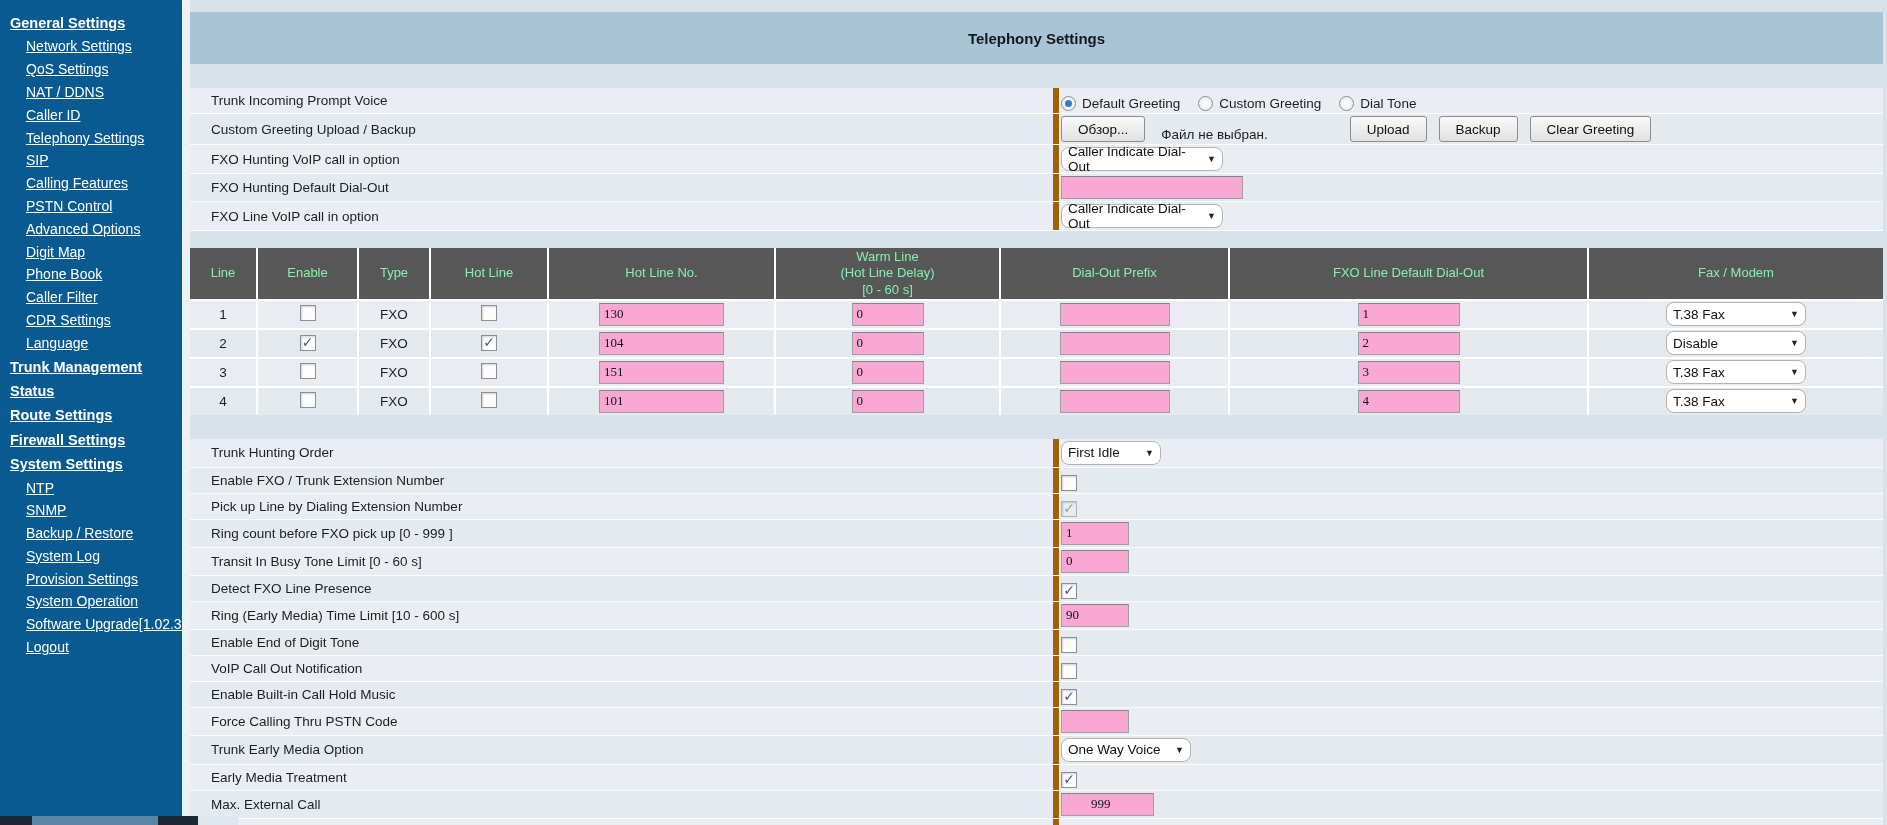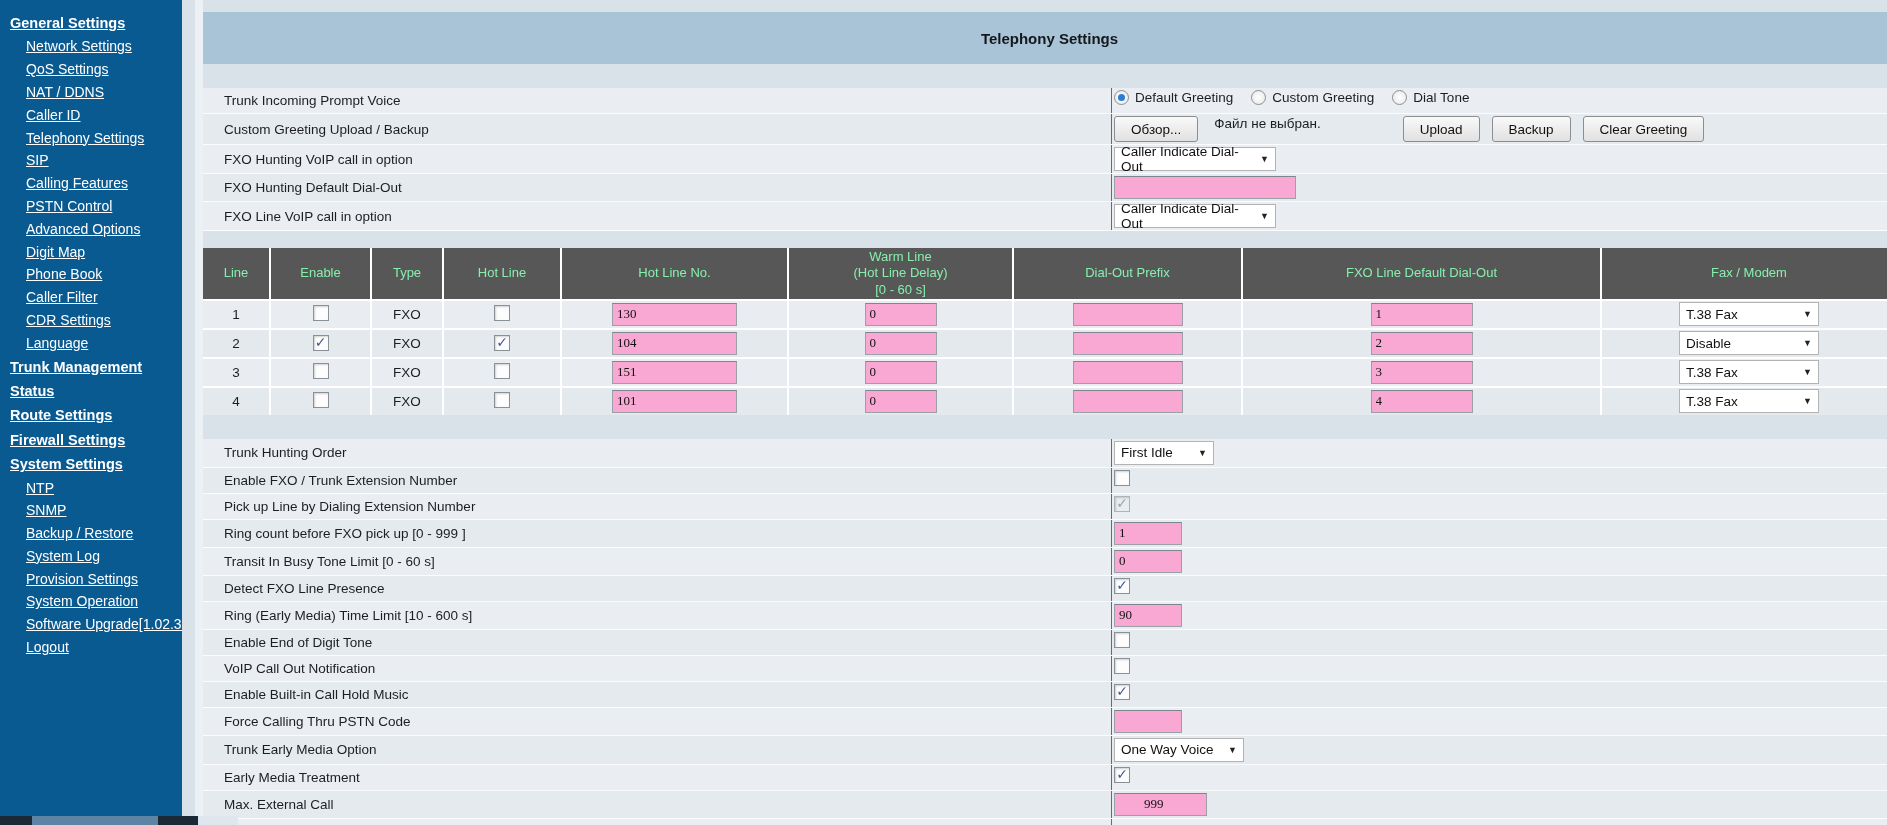--- a/index.html
+++ b/index.html
@@ -1,21 +1,21 @@
 <!DOCTYPE html>
 <html><head>
 <meta charset="utf-8">
 <style>
   html,body{margin:0;padding:0;}
   body{
     width:1887px;height:825px;overflow:hidden;
     font-family:"Liberation Sans","DejaVu Sans",sans-serif;
     background:#d9e1e9;
   }
-  .app{display:flex;width:1887px;height:825px;position:relative;gap:13px;}
+  .app{display:flex;width:1887px;height:825px;position:relative;}
 
   
   .sidebar{
     width:182px;min-width:182px;height:825px;background:#0a5a92;
     padding-top:8px;box-sizing:border-box;overflow:hidden;position:relative;
   }
   .side-link{
     display:block;color:#ffffff;text-decoration:underline;cursor:pointer;
     font-size:14px;white-space:nowrap;line-height:1.2;
   }
@@ -42,34 +42,34 @@
   
   .rows{display:block;}
   .frow{display:flex;min-height:25px;border-bottom:1px solid #fbfcfd;background:#e5eaee;}
   .frow:nth-child(odd){background:#eaeef2;}
   .flabel{
     width:850px;min-width:850px;box-sizing:border-box;padding:2px 0 2px 8px;
     display:flex;flex-direction:column;justify-content:center;
     font-size:13.5px;color:#1c1e21;margin-left:13px;
   }
   .fvalue{
-    flex:1;display:flex;align-items:flex-start;gap:18px;padding:2px 6px 2px 2px;
-    border-left:1px solid #a16207;box-sizing:border-box;margin-left:45px;
+    flex:1;display:flex;align-items:flex-end;gap:18px;padding:2px 6px 2px 2px;
+    border-left:6px solid #a16207;box-sizing:border-box;
   }
   .frow.tall{min-height:37px;}
 
   
   .txt{
     height:21px;border:1px solid #9aa0a6;border-top-color:#7e858c;background:#f9a8d4;
     font-family:Liberation Serif, serif;font-size:13px;
     padding:0 4px;box-sizing:content-box;color:#111;
   }
   .sel{
     display:inline-flex;align-items:center;justify-content:space-between;
-    height:24px;background:#fff;border:1px solid #b3b3b3;border-radius:0;
+    height:24px;background:#fff;border:1px solid #b3b3b3;border-radius:8px;
     padding:0 6px;font-size:13.5px;color:#111;box-sizing:border-box;cursor:default;
   }
   .sel-a{font-size:9px;color:#222;margin-left:8px;}
   .btn{
     height:26px;padding:0 16px;border:1px solid #8d8d8d;border-radius:3px;
     background:linear-gradient(#f9f9f9,#e1e1e1);
     font-family:"Liberation Sans","DejaVu Sans",sans-serif;font-size:13.5px;color:#111;
     cursor:pointer;
   }
   .cb{

